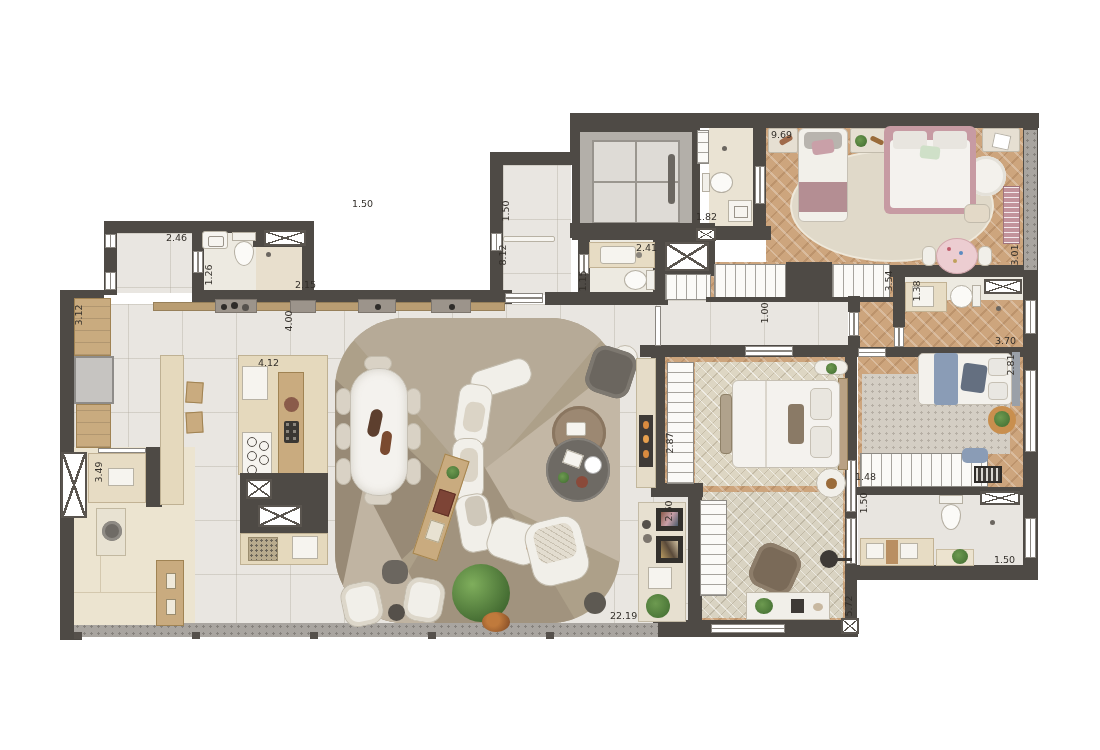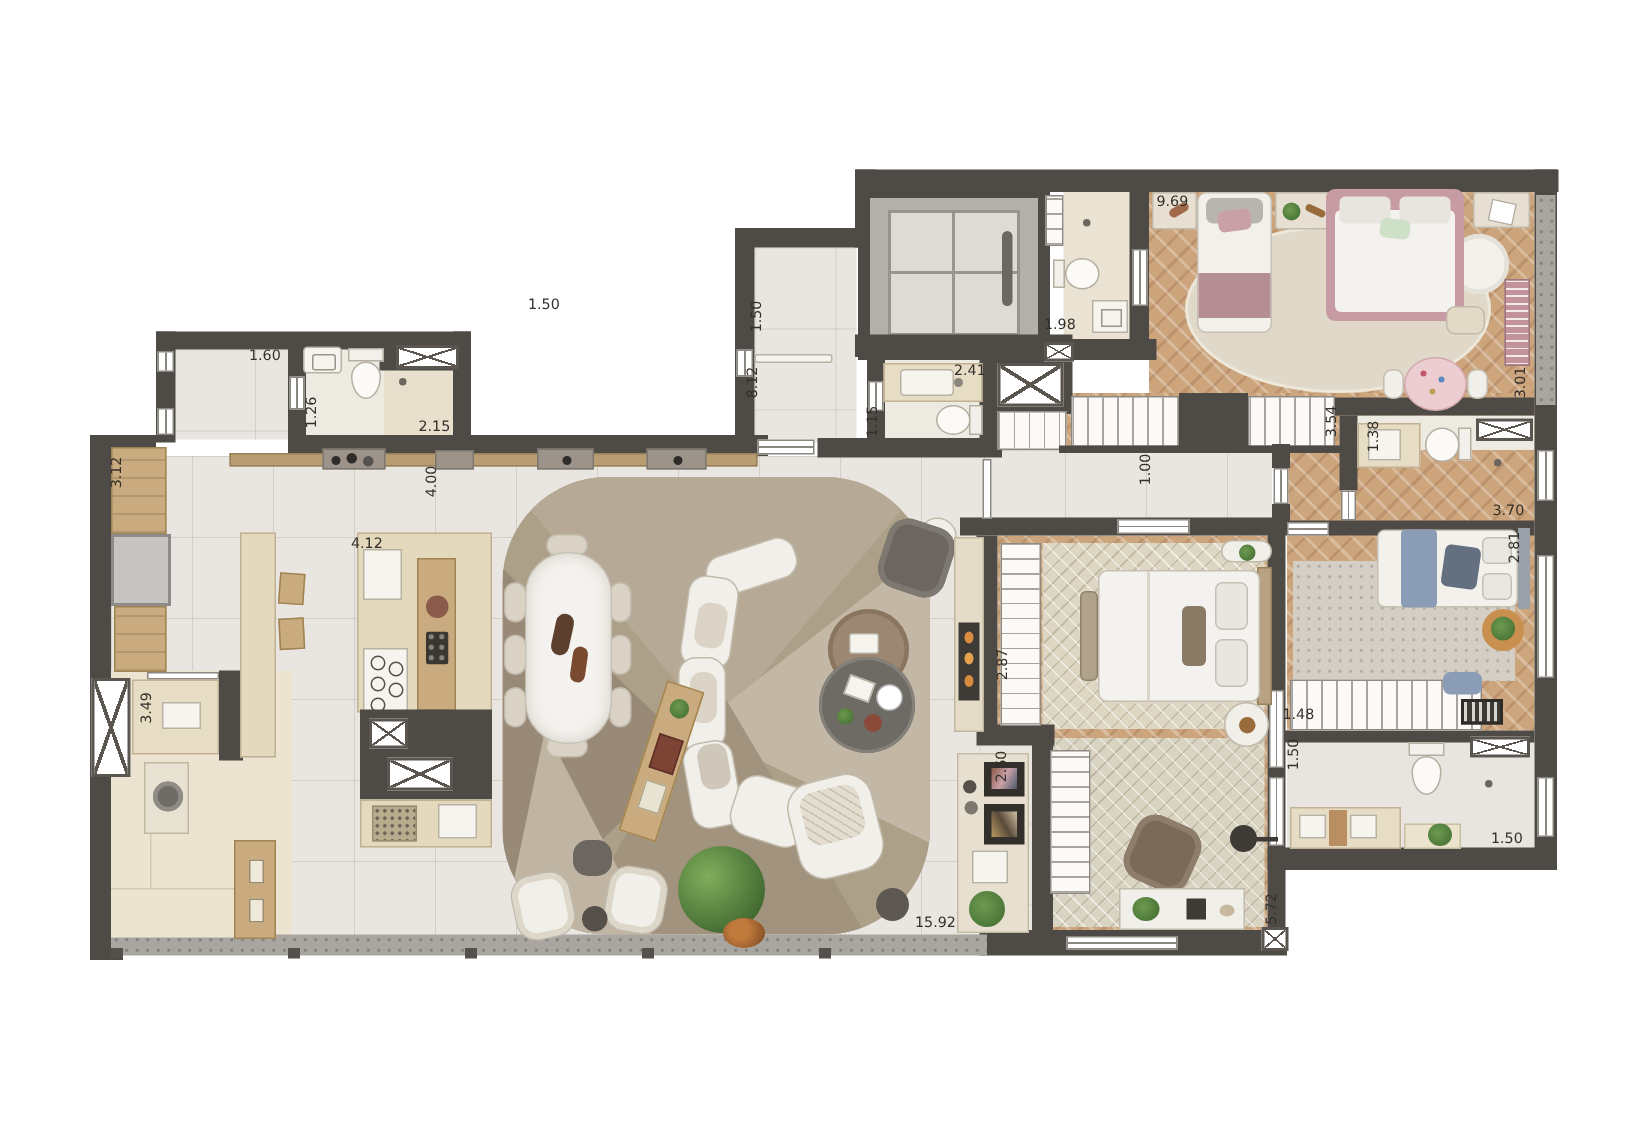--- a/index.html
+++ b/index.html
@@ -405,42 +405,42 @@
     <div class="a" style="left:10px;top:8px;width:4px;height:4px;background:#c05a6a;border-radius:50%;position:absolute;"></div>
     <div class="a" style="left:22px;top:12px;width:4px;height:4px;background:#5a8ac0;border-radius:50%;position:absolute;"></div>
     <div class="a" style="left:16px;top:20px;width:4px;height:4px;background:#c0a05a;border-radius:50%;position:absolute;"></div>
   </div>
   <div class="fur" style="left:922px;top:246px;width:14px;height:20px;border-radius:6px;"></div>
   <div class="fur" style="left:978px;top:246px;width:14px;height:20px;border-radius:6px;"></div>
 
   <div class="win v" style="left:655px;top:306px;width:6px;height:40px;"></div>
 
   <div id="labels" class="a" style="left:0;top:0;width:1100px;height:750px;">
-      <span class="dim" style="left: 166px; top: 233px;">1.60</span>
+      <span class="dim" style="left: 166px; top: 233px;">2.46</span>
       <span class="dim r" style="left: 198px; top: 270px;">1.26</span>
-      <span class="dim" style="left: 279px; top: 280px;">2.15</span>
+      <span class="dim" style="left: 295px; top: 280px;">2.15</span>
       <span class="dim r" style="left: 68px; top: 310px;">3.12</span>
       <span class="dim r" style="left: 278px; top: 316px;">4.00</span>
-      <span class="dim" style="left: 234px; top: 358px;">4.12</span>
+      <span class="dim" style="left: 258px; top: 358px;">4.12</span>
       <span class="dim r" style="left: 88px; top: 467px;">3.49</span>
       <span class="dim" style="left: 352px; top: 199px;">1.50</span>
       <span class="dim r" style="left: 495px; top: 206px;">1.50</span>
       <span class="dim r" style="left: 492px; top: 250px;">8.12</span>
       <span class="dim" style="left: 636px; top: 243px;">2.41</span>
       <span class="dim r" style="left: 572px; top: 276px;">1.15</span>
-      <span class="dim" style="left: 696px; top: 212px;">1.98</span>
+      <span class="dim" style="left: 696px; top: 212px;">1.82</span>
       <span class="dim" style="left: 771px; top: 130px;">9.69</span>
       <span class="dim r" style="left: 1004px; top: 250px;">3.01</span>
       <span class="dim r" style="left: 878px; top: 276px;">3.54</span>
       <span class="dim r" style="left: 906px; top: 286px;">1.38</span>
       <span class="dim r" style="left: 754px; top: 308px;">1.00</span>
       <span class="dim" style="left: 995px; top: 336px;">3.70</span>
       <span class="dim r" style="left: 1000px; top: 360px;">2.81</span>
       <span class="dim" style="left: 855px; top: 472px;">1.48</span>
       <span class="dim r" style="left: 853px; top: 498px;">1.50</span>
       <span class="dim" style="left: 994px; top: 555px;">1.50</span>
       <span class="dim r" style="left: 659px; top: 438px;">2.87</span>
       <span class="dim r" style="left: 658px; top: 506px;">2.60</span>
       <span class="dim r" style="left: 838px; top: 601px;">5.72</span>
-      <span class="dim" style="left: 610px; top: 611px;">15.92</span>
+      <span class="dim" style="left: 610px; top: 611px;">22.19</span>
     </div>
 
 </div>
 
 </body></html>

